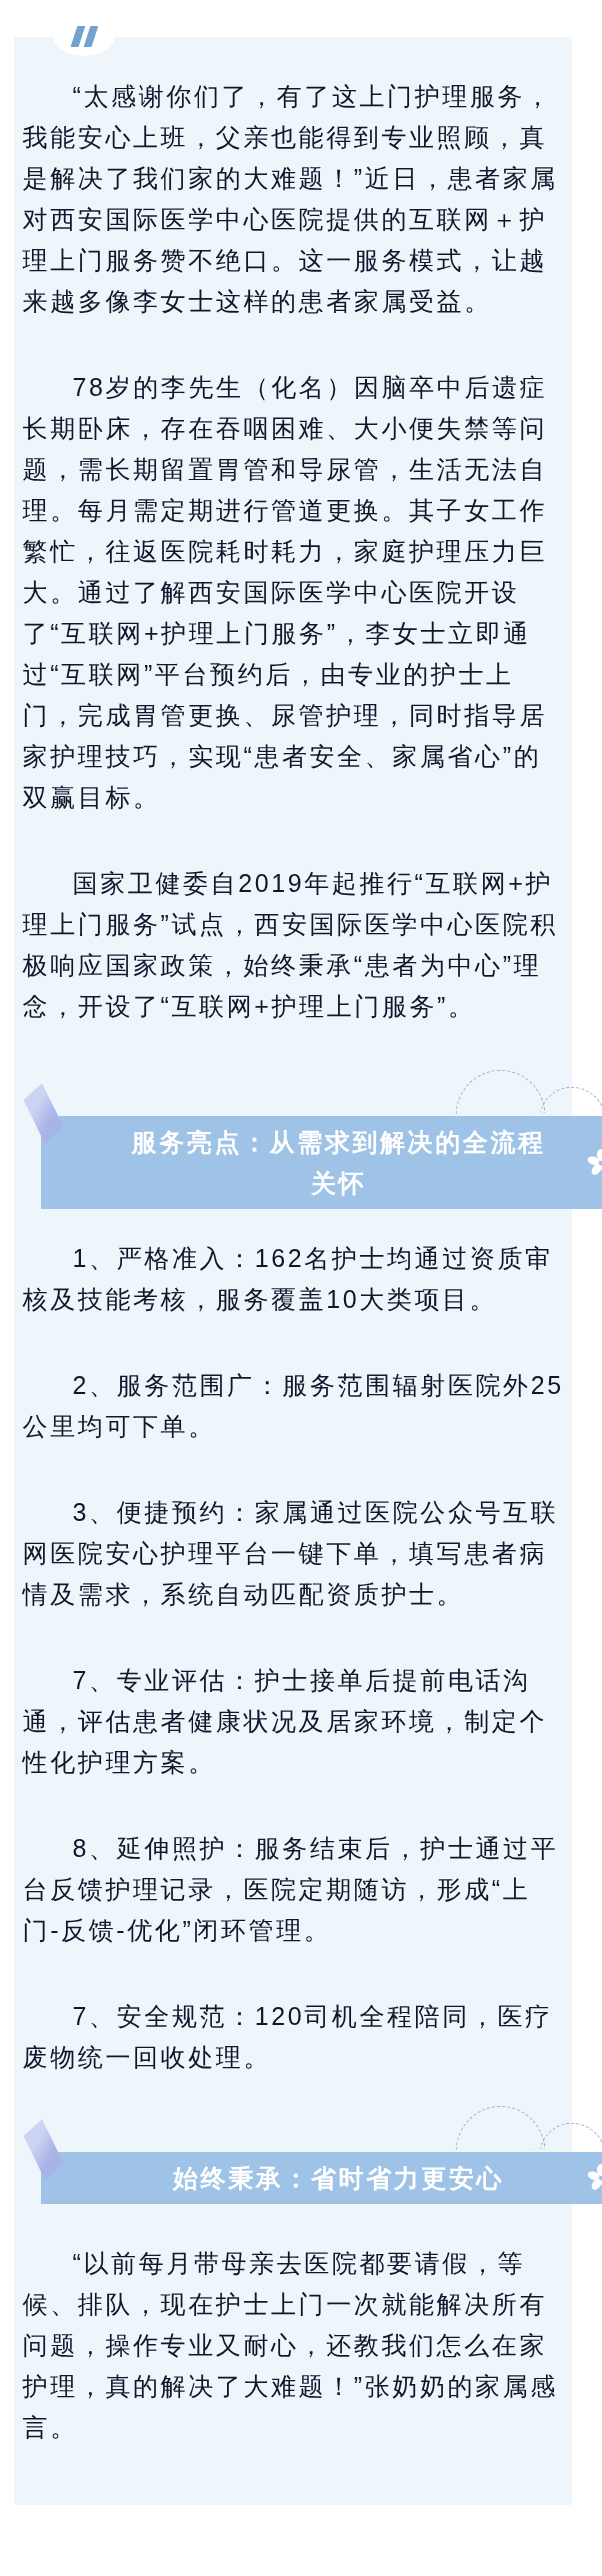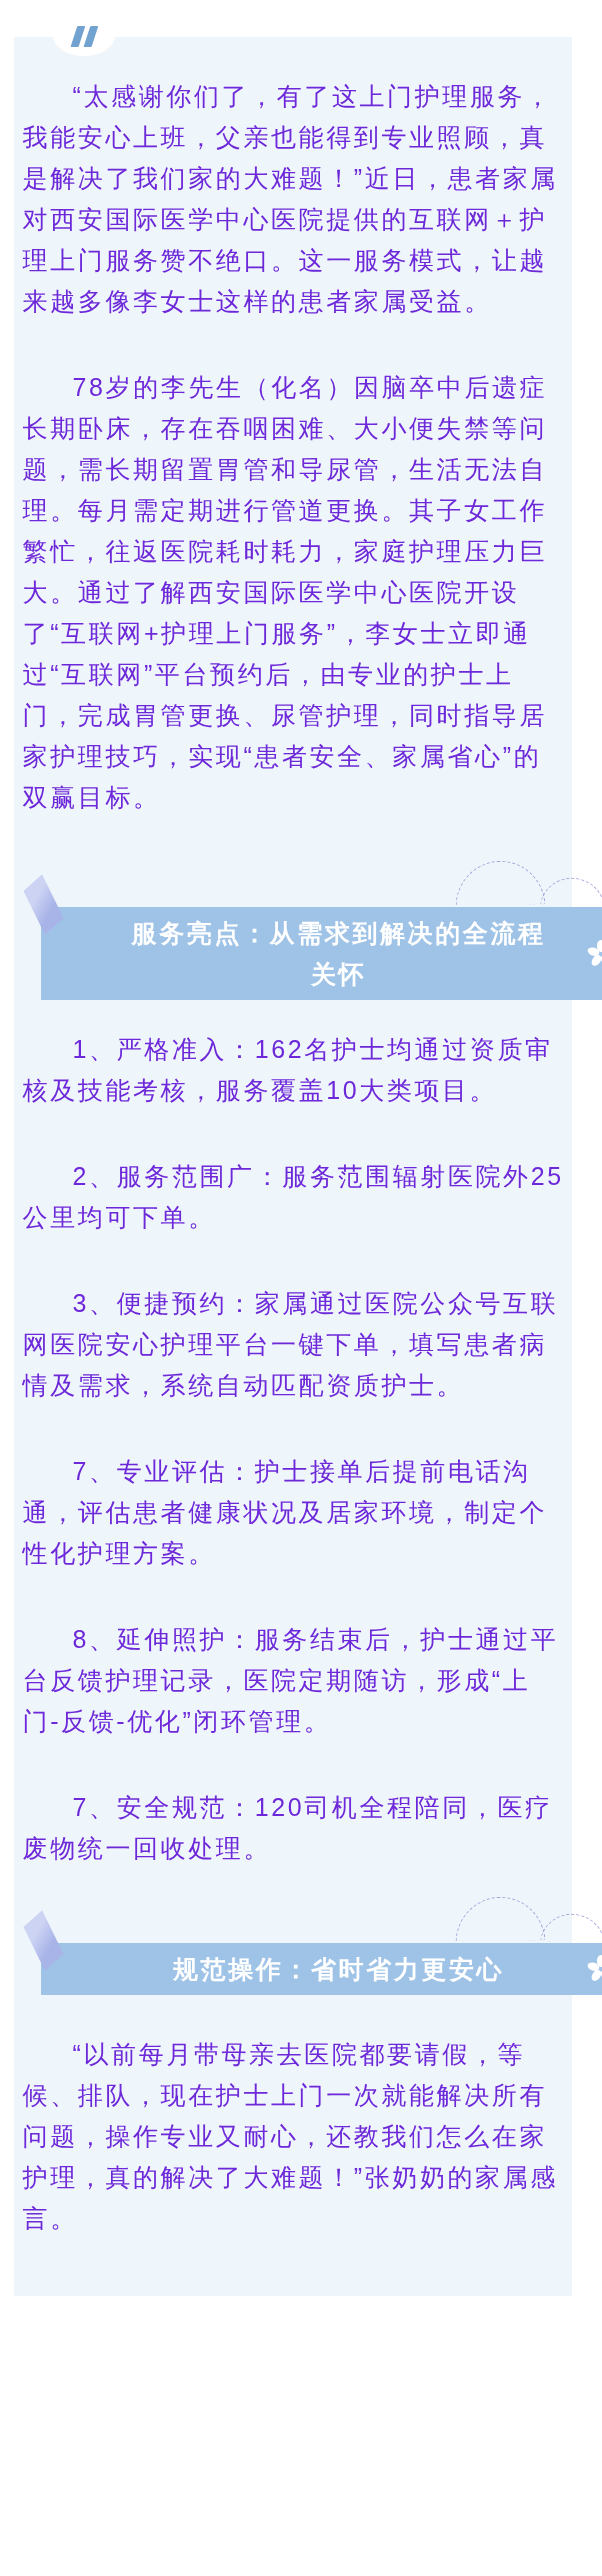--- a/index.html
+++ b/index.html
@@ -32,21 +32,21 @@
     transform:skewX(-18deg);
     border-radius:1px;
   }
   
   .para{
     margin:45px 8.2px 0 8.2px;
     font-size:25px;
     line-height:41px;
     letter-spacing:2.6px;
     text-indent:2em;
-    color:#6d28d9;
+    color:#0f172a;
   }
   .para.first{margin-top:0;}
   .para.after-banner{margin-top:29px;}
   .para.quote-para{margin-top:39px;}
   
   .banner-wrap{
     position:relative;
     margin-left:6.2px;
     width:596px;
     padding-left:20px;
@@ -112,20 +112,21 @@
 
 <div class="card">
 
   <div class="quote-badge">
     <span class="quote-bar"></span>
     <span class="quote-bar"></span>
   </div>
 
   <p class="para first">“太感谢你们了，有了这上门护理服务，我能安心上班，父亲也能得到专业照顾，真是解决了我们家的大难题！”近日，患者家属对西安国际医学中心医院提供的互联网＋护理上门服务赞不绝口。这一服务模式，让越来越多像李女士这样的患者家属受益。</p>
   <p class="para">78岁的李先生（化名）因脑卒中后遗症长期卧床，存在吞咽困难、大小便失禁等问题，需长期留置胃管和导尿管，生活无法自理。每月需定期进行管道更换。其子女工作繁忙，往返医院耗时耗力，家庭护理压力巨大。通过了解西安国际医学中心医院开设了“互联网+护理上门服务”，李女士立即通过“互联网”平台预约后，由专业的护士上门，完成胃管更换、尿管护理，同时指导居家护理技巧，实现“患者安全、家属省心”的双赢目标。</p>
+  <p class="para">国家卫健委自2019年起推行“互联网+护理上门服务”试点，西安国际医学中心医院积极响应国家政策，始终秉承“患者为中心”理念，开设了“互联网+护理上门服务”。</p>
 
   <div class="banner-wrap b1">
     <div class="deco-arc arc-big"></div>
     <div class="deco-arc arc-small"></div>
     <div class="deco-para"></div>
     <div class="banner">
       <span class="banner-text">服务亮点：从需求到解决的全流程关怀</span>
       <span class="flower">
         <span class="petal p0"></span>
         <span class="petal p1"></span>
@@ -141,21 +142,21 @@
   <p class="para">3、便捷预约：家属通过医院公众号互联网医院安心护理平台一键下单，填写患者病情及需求，系统自动匹配资质护士。</p>
   <p class="para">7、专业评估：护士接单后提前电话沟通，评估患者健康状况及居家环境，制定个性化护理方案。</p>
   <p class="para">8、延伸照护：服务结束后，护士通过平台反馈护理记录，医院定期随访，形成“上门-反馈-优化”闭环管理。</p>
   <p class="para">7、安全规范：120司机全程陪同，医疗废物统一回收处理。</p>
 
   <div class="banner-wrap b2">
     <div class="deco-arc arc-big"></div>
     <div class="deco-arc arc-small"></div>
     <div class="deco-para"></div>
     <div class="banner">
-      <span class="banner-text">规范操作：省时省力更安心</span>
+      <span class="banner-text">始终秉承：省时省力更安心</span>
       <span class="flower">
         <span class="petal p0"></span>
         <span class="petal p1"></span>
         <span class="petal p2"></span>
         <span class="petal p3"></span>
         <span class="petal p4"></span>
       </span>
     </div>
   </div>
 

